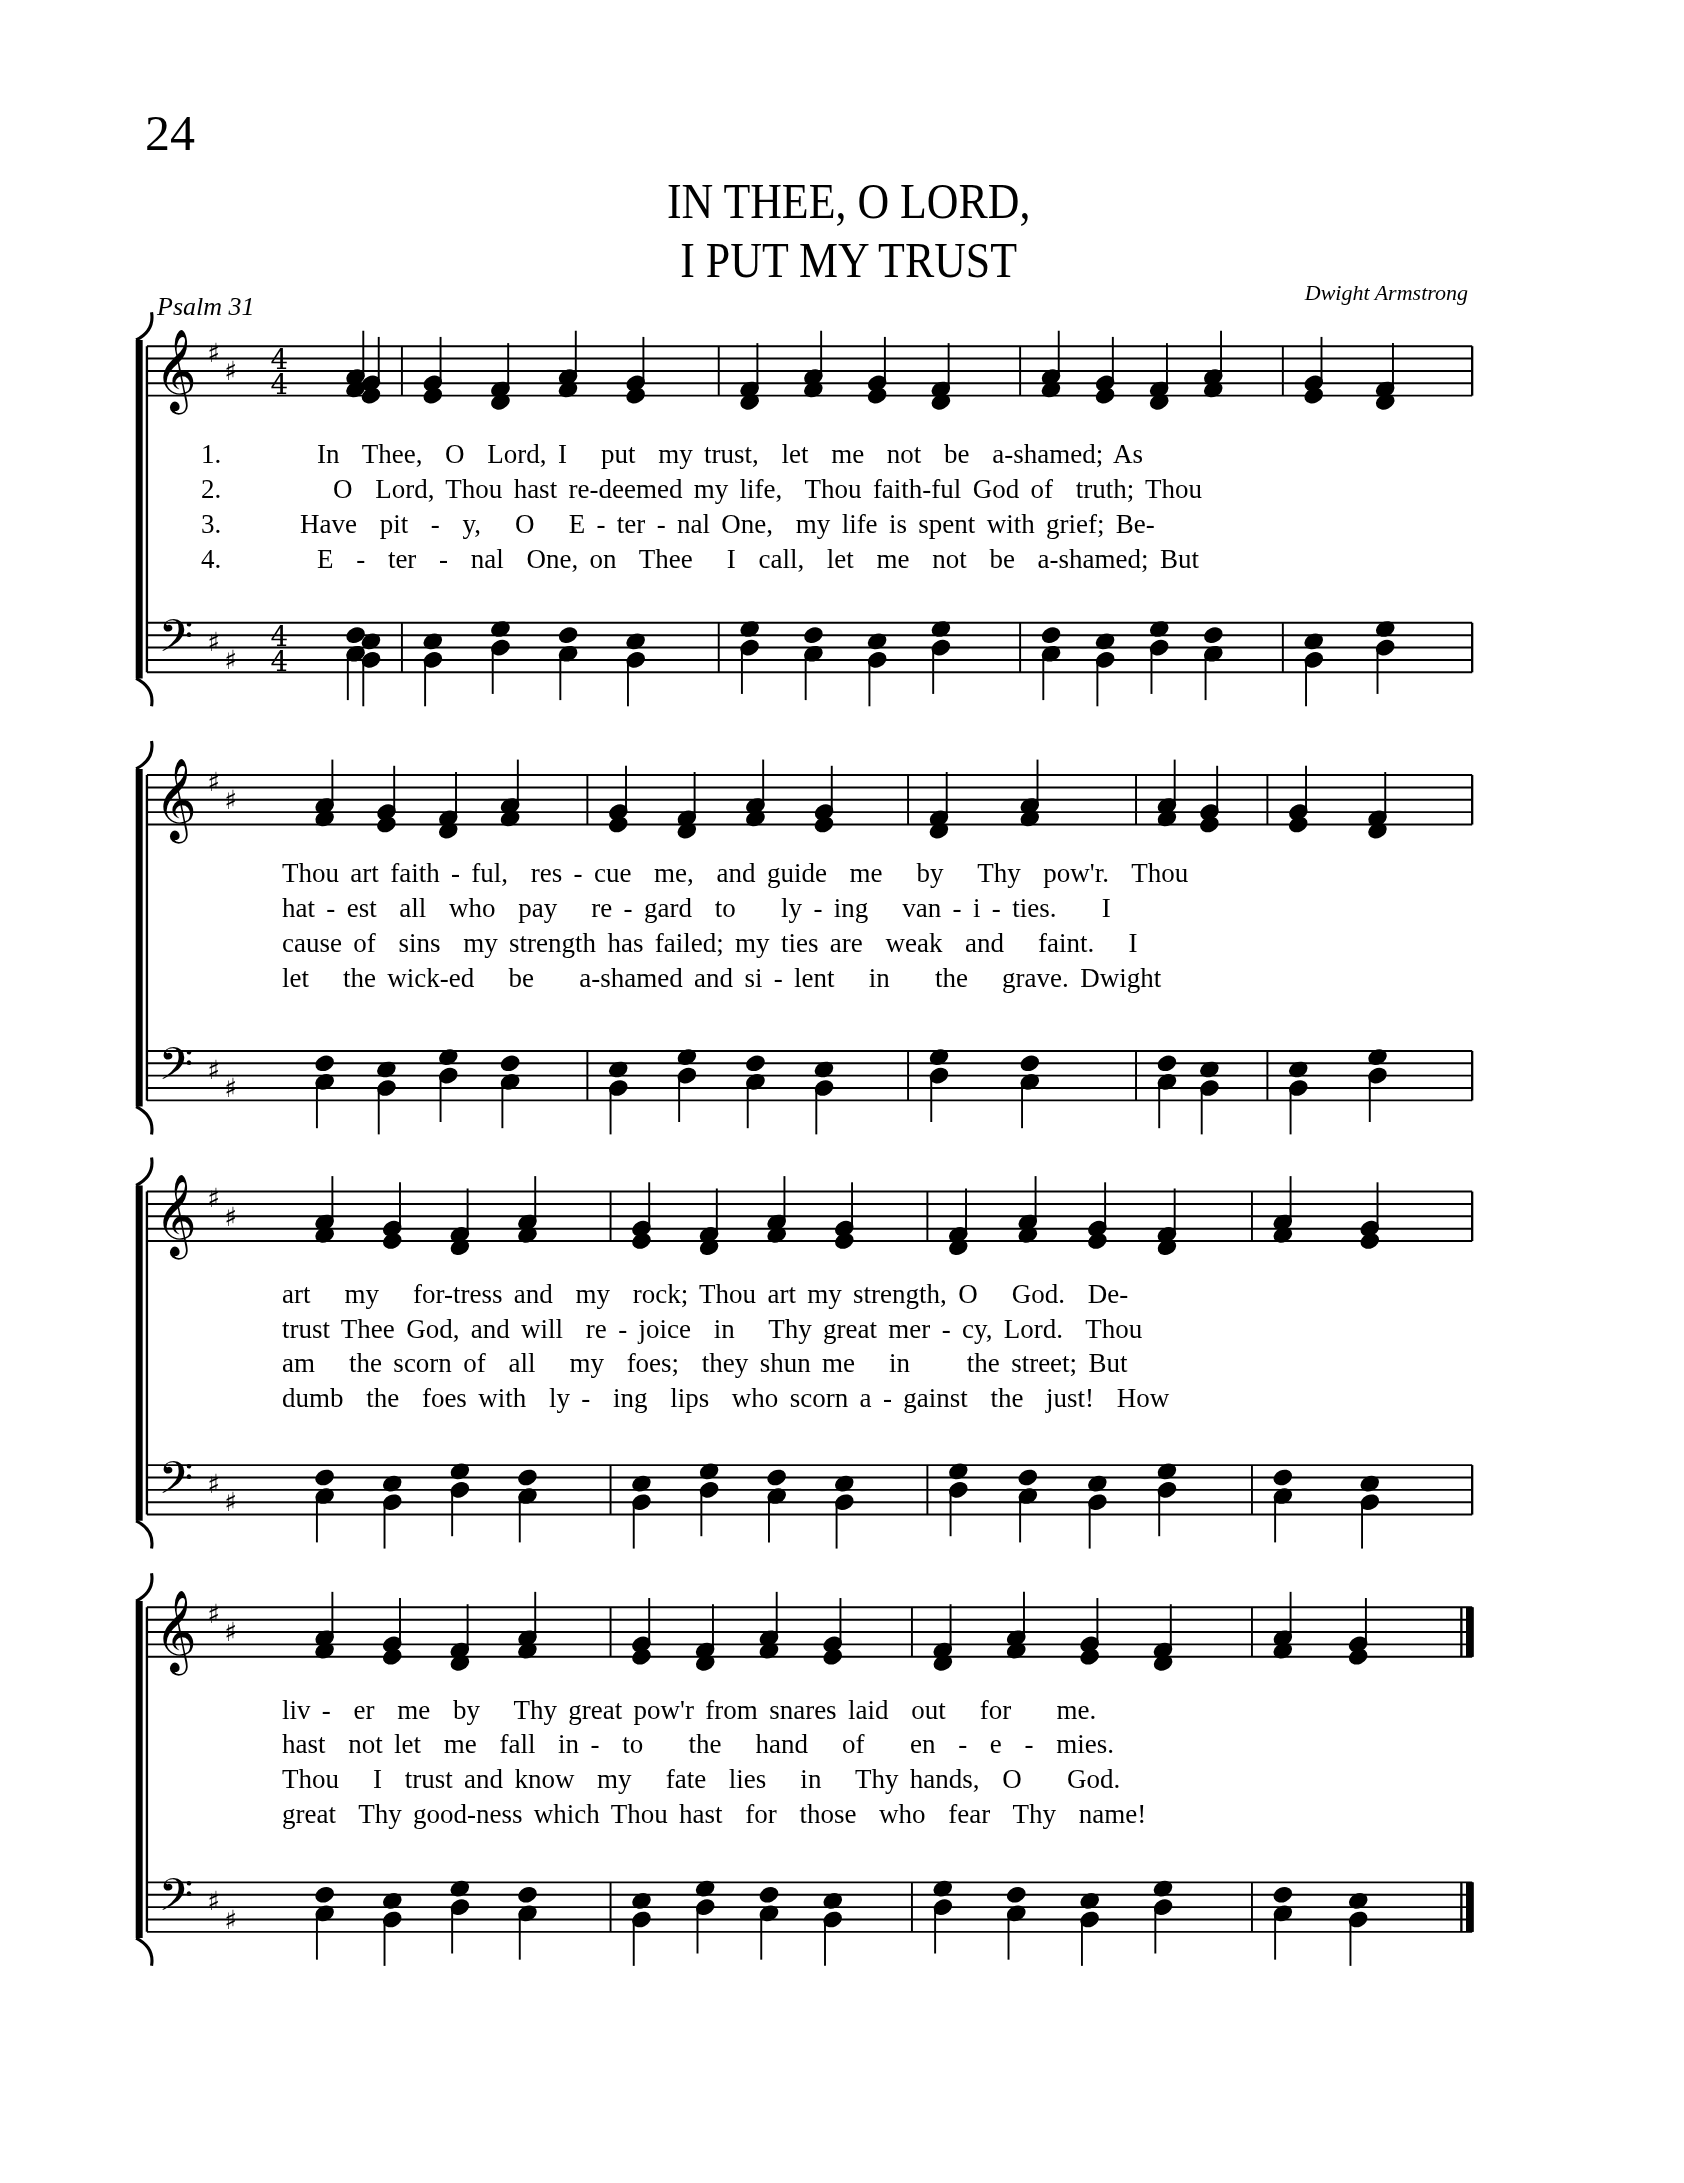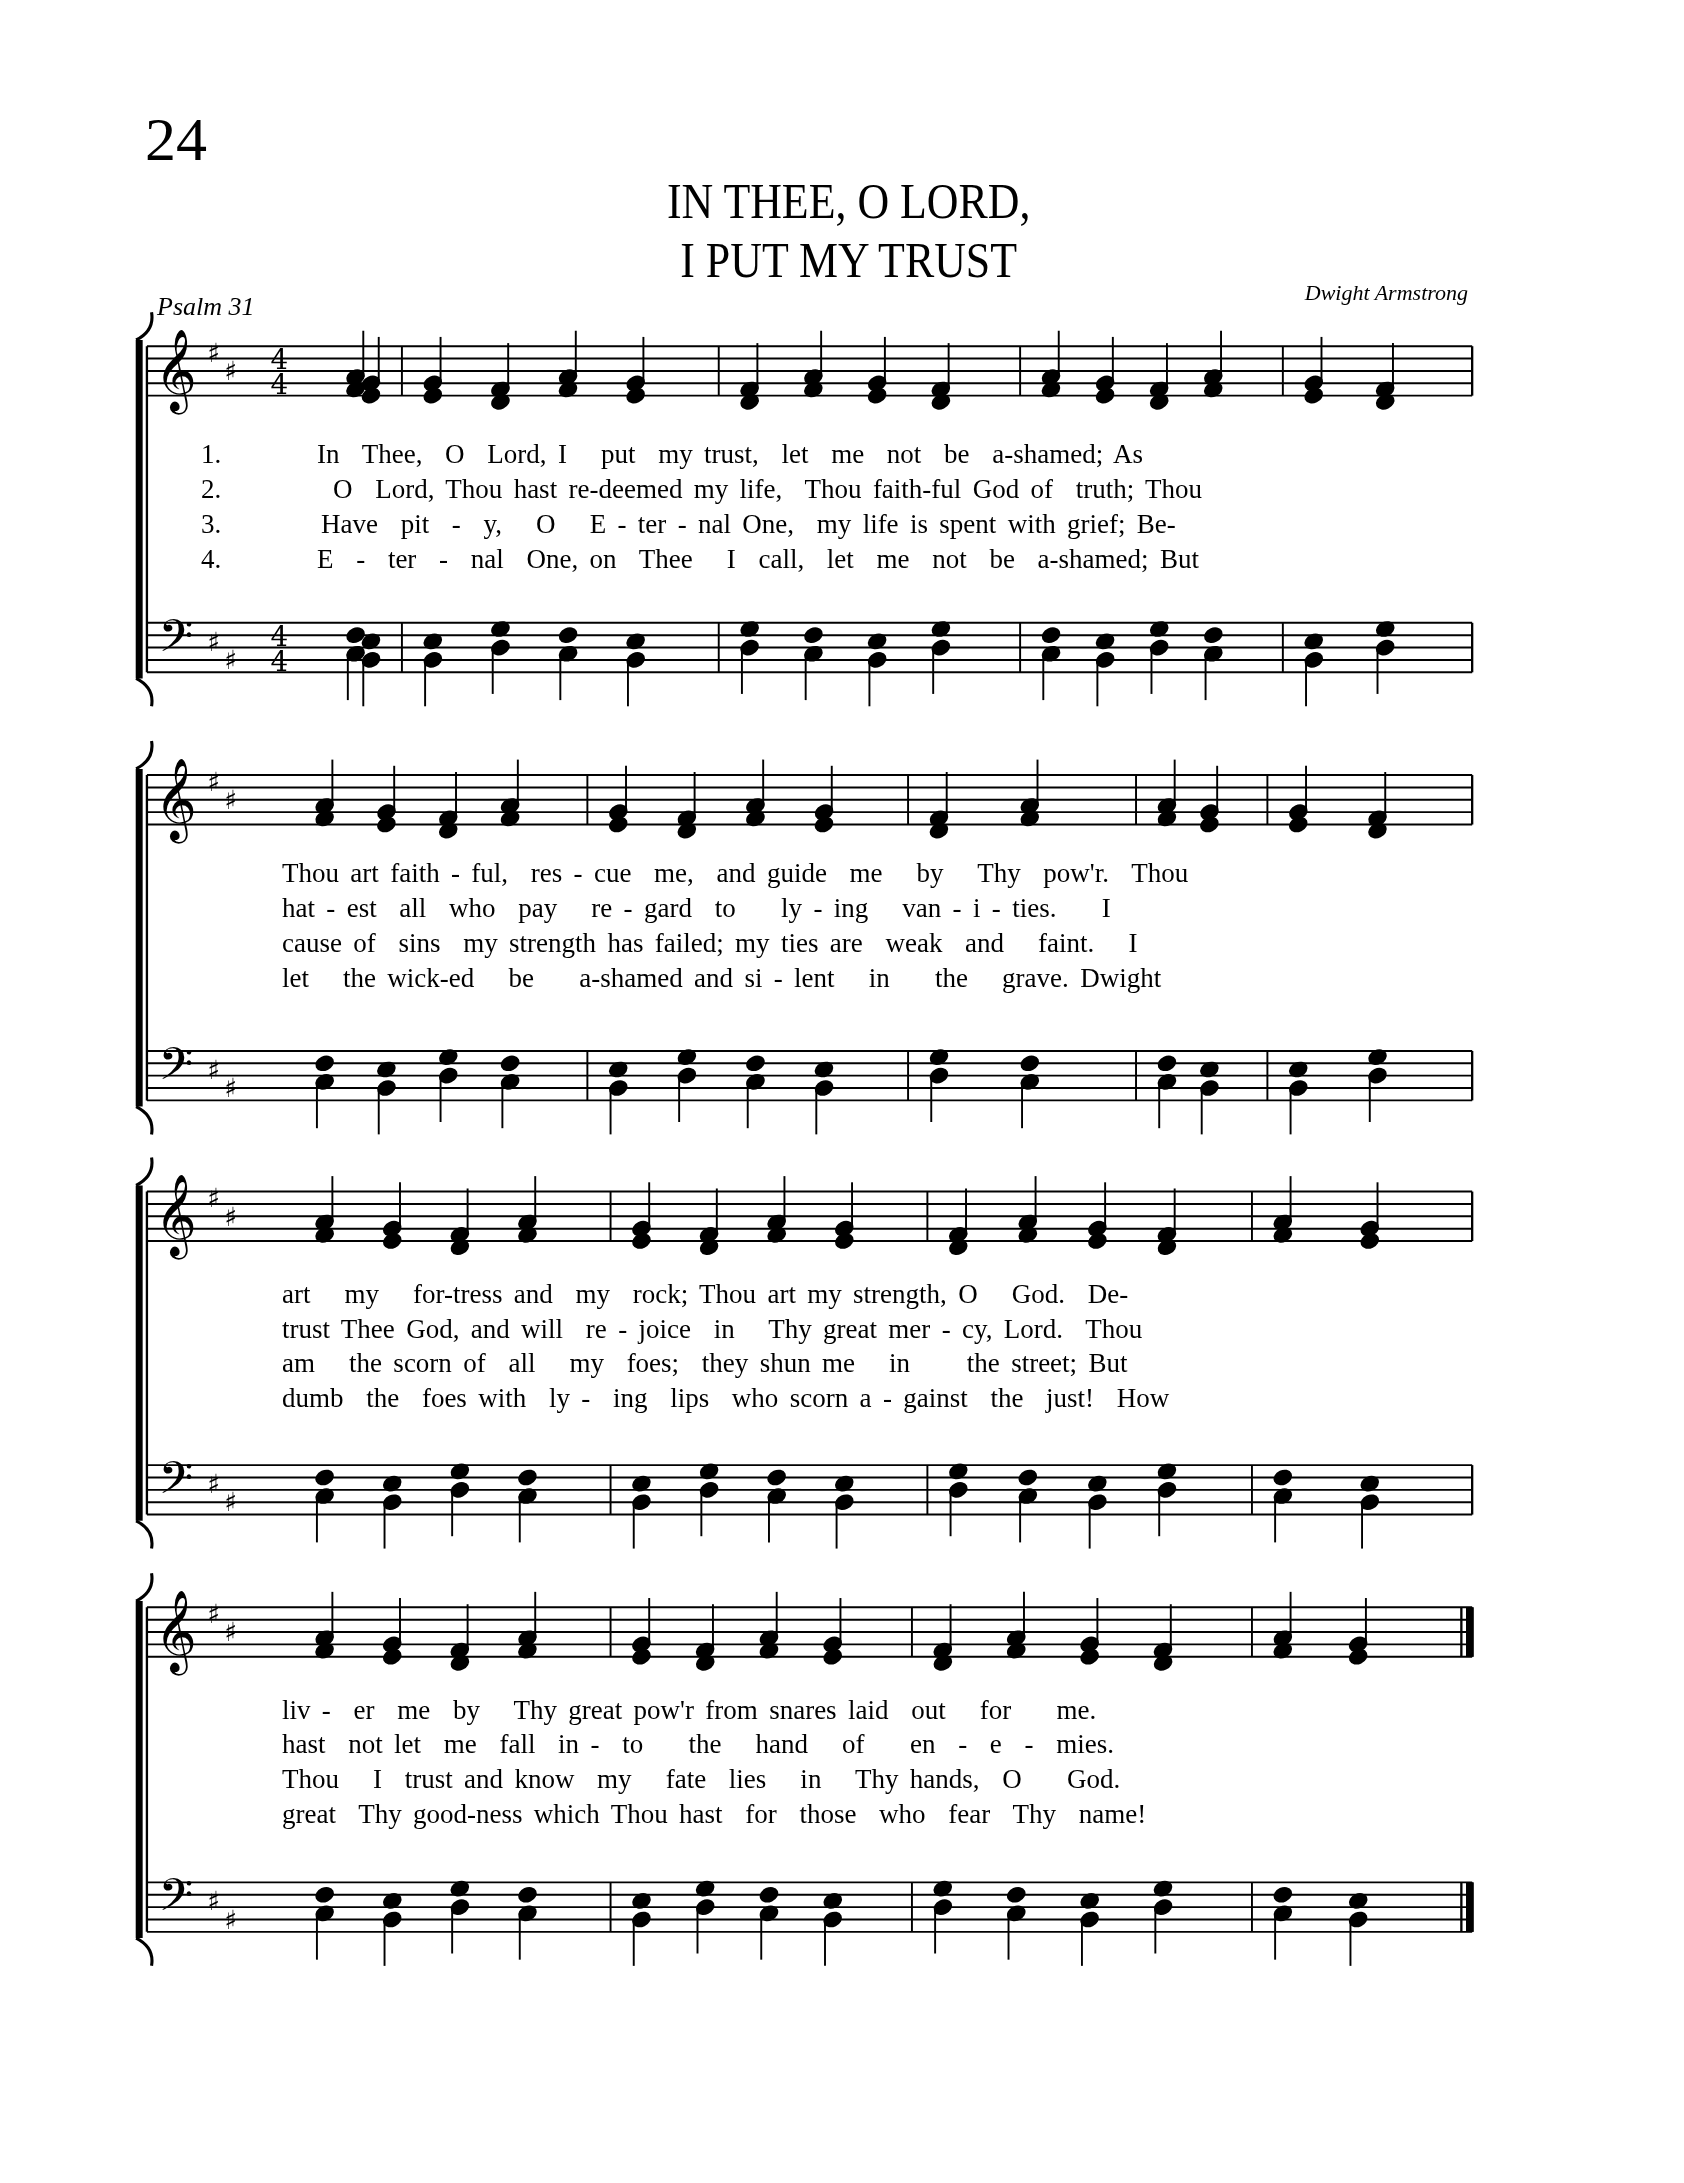--- a/index.html
+++ b/index.html
@@ -1,17 +1,17 @@
 <!DOCTYPE html>
 <html style="font-size:12.4px"><head>
 <meta charset="utf-8">
 <style>
   html, body { margin: 0; padding: 0; background: #ffffff; }
   body { width: 1684px; height: 2183px; position: relative; overflow: hidden; color: #000; font-family: "Liberation Serif", "DejaVu Serif", serif; }
-  .page-number { position: absolute; left: 145px; top: 108px; font-size: 62px; line-height: 1; }
+  .page-number { position: absolute; left: 145px; top: 108px; font-size: 50px; line-height: 1; }
   .title { position: absolute; left: 0; width: 1684px; top: 172px; text-align: center; font-size: 51px; line-height: 59px; transform: scaleX(0.86); transform-origin: 842px 0; letter-spacing: 0px; }
   .title div { margin-left: 15.5px; }
   .credit-left { position: absolute; left: 157px; top: 292px; font-size: 26px; font-style: italic; }
   .credit-right { position: absolute; right: 216px; top: 280px; font-size: 22px; font-style: italic; }
   .system { position: absolute; left: 0; width: 1684px; }
   .system svg { position: absolute; left: 0; top: 0; }
   .lyrics { position: absolute; left: 0; width: 1684px; }
   .lyric-line { position: absolute; height: 34px; font-size: 27px; line-height: 34px; white-space: nowrap; }
   .lyric-line .num { position: absolute; left: 0; width: 31px; }
   .lyric-line .txt { position: absolute; left: 0; word-spacing: 4.6px; }
@@ -166,21 +166,21 @@
         <div class="lyric-line" style="top: 437px; left: 201px;">
           <span class="num">1.</span>
           <span class="txt" style="white-space: pre; left: 116px;">In  Thee,  O  Lord, I   put  my trust,  let  me  not  be  a-shamed; As</span>
         </div>
         <div class="lyric-line" style="top: 472px; left: 201px;">
           <span class="num">2.</span>
           <span class="txt" style="white-space: pre; left: 132px;">O  Lord, Thou hast re-deemed my life,  Thou faith-ful God of  truth; Thou</span>
         </div>
         <div class="lyric-line" style="top: 507px; left: 201px;">
           <span class="num">3.</span>
-          <span class="txt" style="white-space: pre; left: 120px;">Have  pit  -  y,   O   E - ter - nal One,  my life is spent with grief; Be-</span>
+          <span class="txt" style="white-space: pre; left: 99px;">Have  pit  -  y,   O   E - ter - nal One,  my life is spent with grief; Be-</span>
         </div>
         <div class="lyric-line" style="top: 542px; left: 201px;">
           <span class="num">4.</span>
           <span class="txt" style="white-space: pre; left: 116px;">E  -  ter  -  nal  One, on  Thee   I  call,  let  me  not  be  a-shamed; But</span>
         </div>
       </div>
     </div>
     <div class="system" style="top: 0px;">
       <svg width="1684" height="2183" style="pointer-events: none;" viewBox="0 0 2179 2825">
         <line x1="190" y1="1003" x2="1905" y2="1003" stroke="#000000" stroke-width="2.5"></line>

